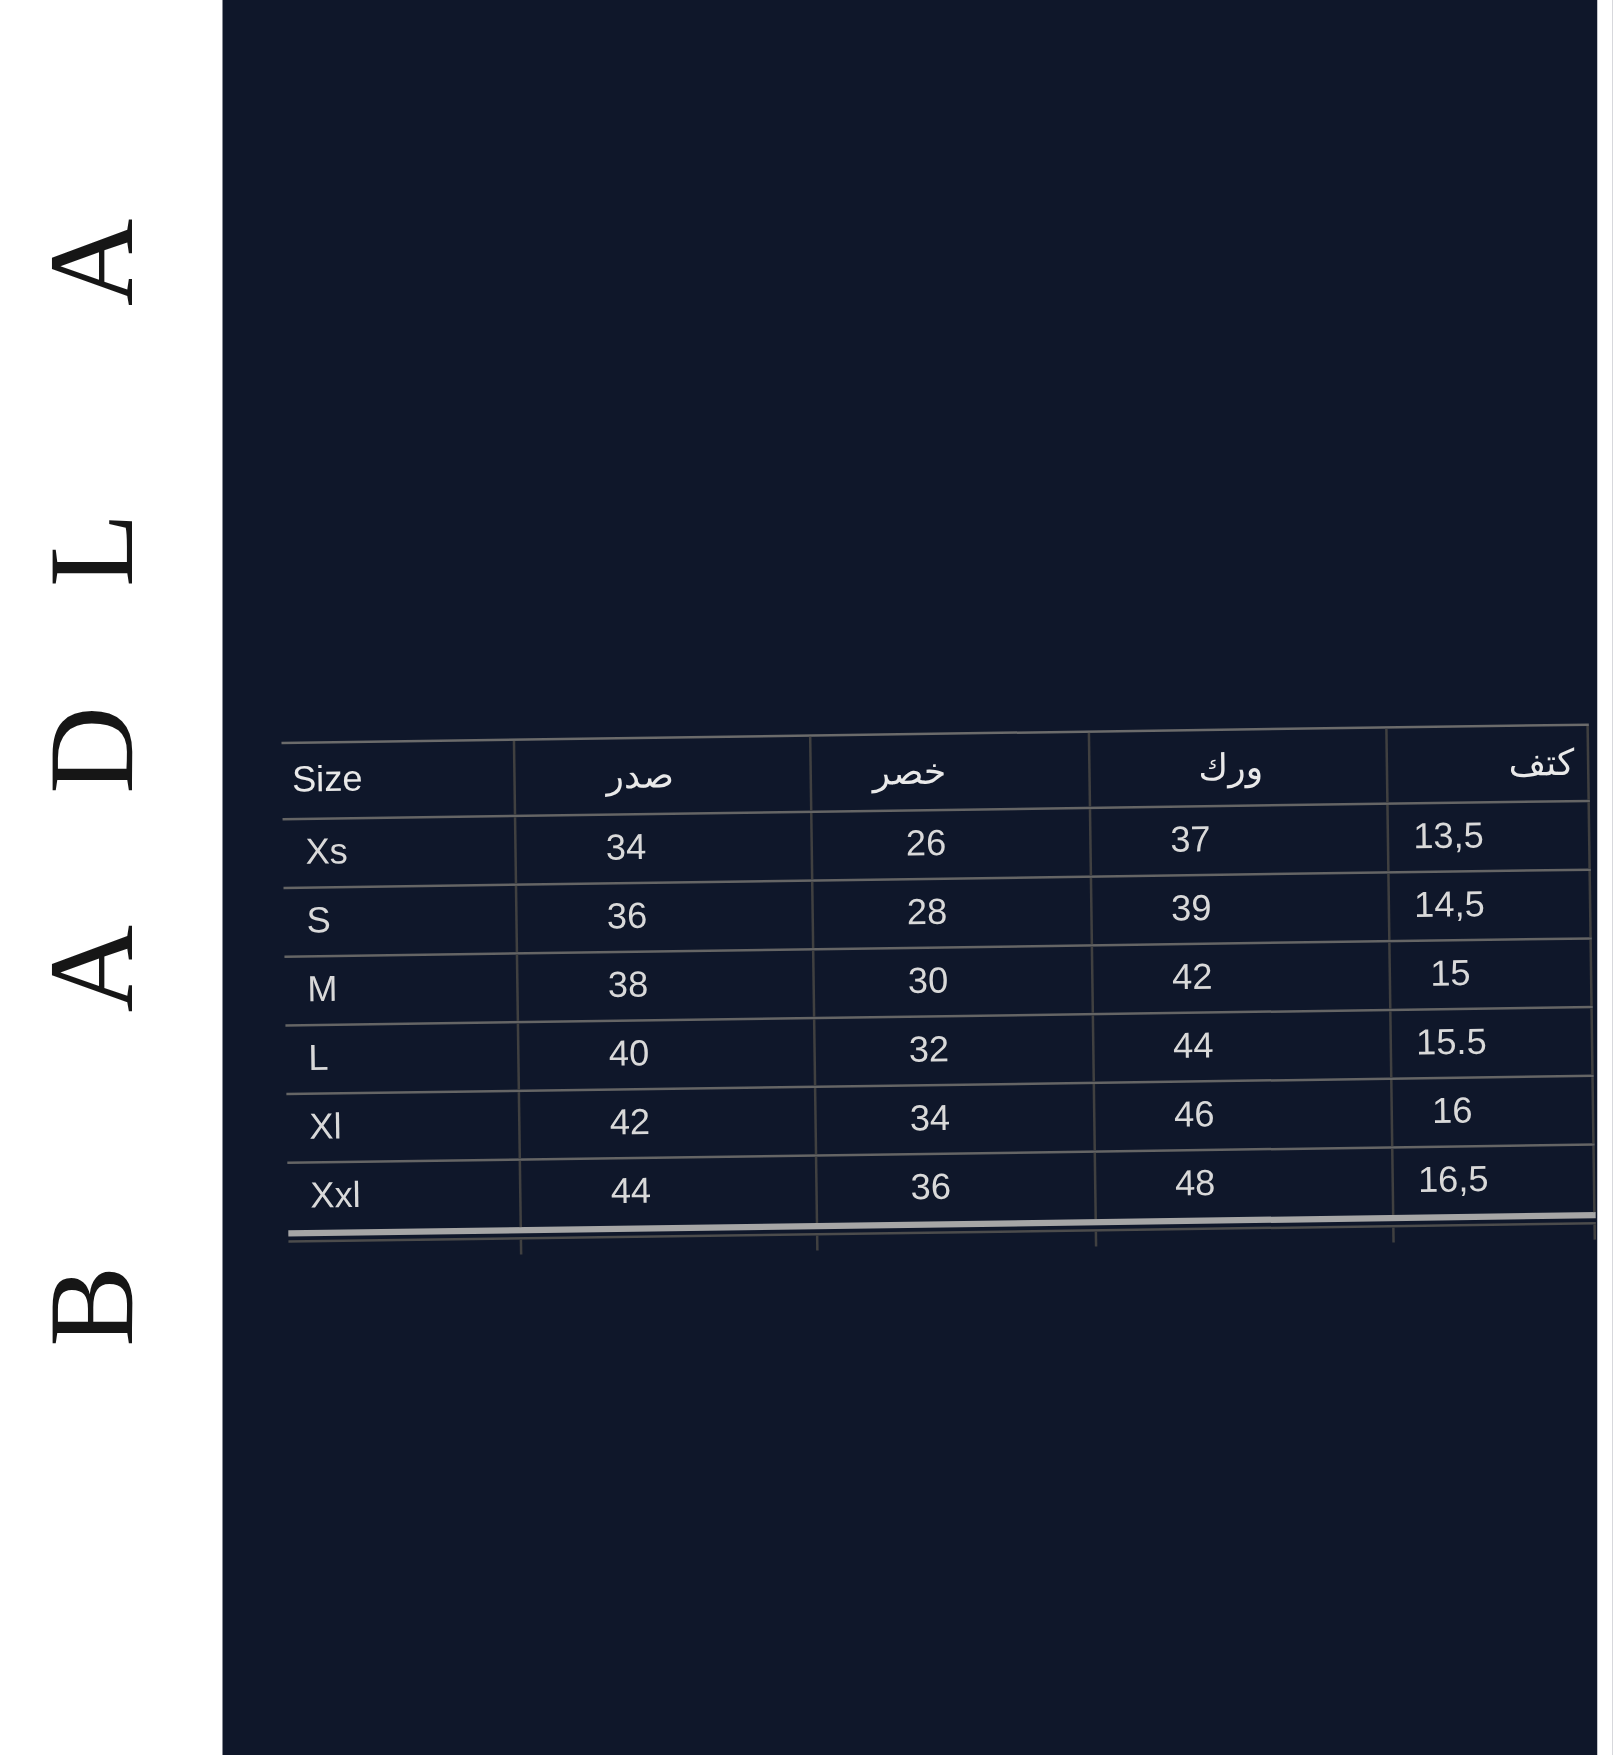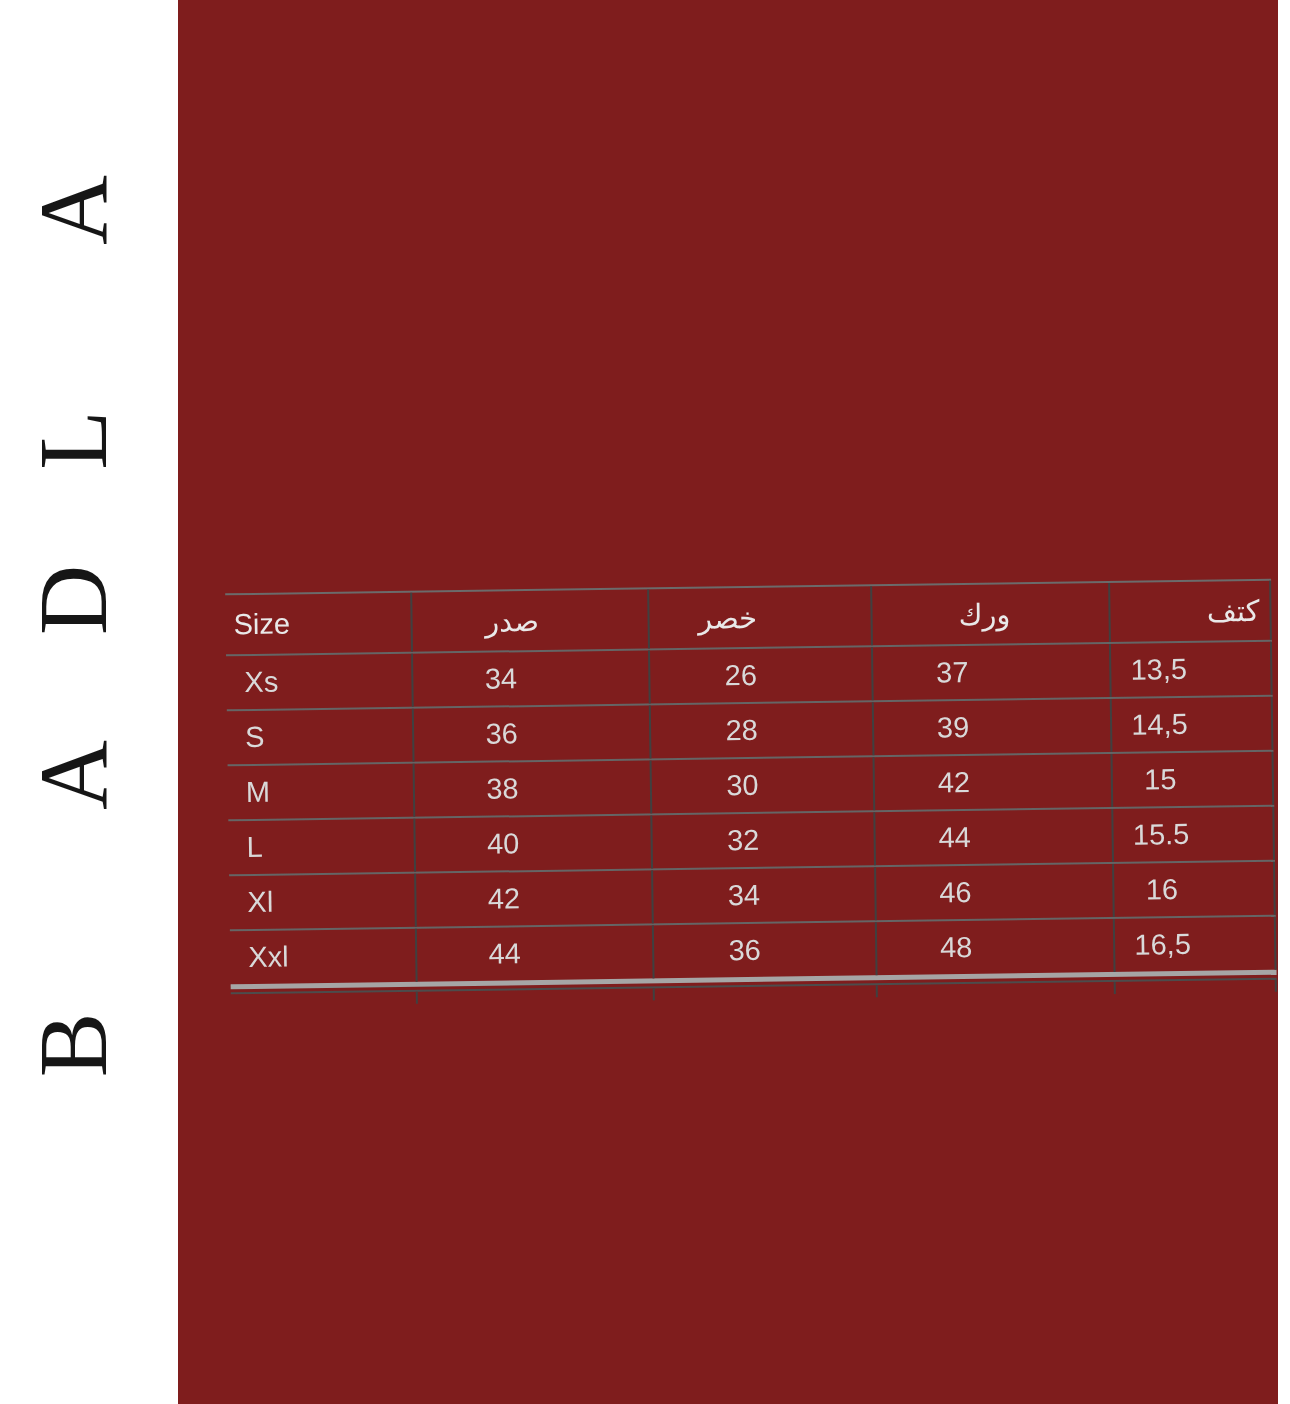--- a/index.html
+++ b/index.html
@@ -14,21 +14,21 @@
     transform:translate(-50%,-50%) rotate(-90deg);
     font-family:"Liberation Serif","DejaVu Serif",serif;
     font-size:97px;color:#161616;line-height:1;letter-spacing:0;
   }
   .brand-letter.l0{top:210px;}
   .brand-letter.l1{top:440px;}
   .brand-letter.l2{top:600px;}
   .brand-letter.l3{top:775px;}
   .brand-letter.l4{top:1045px;}
   
-  .stage{position:absolute;left:178px;top:0;width:1100px;height:1404px;background:#7f1d1d;}
+  .stage{position:absolute;left:178px;top:0;width:1100px;height:1404px;background:#0f172a;}
   
   .edge-strip{position:absolute;right:0;top:0;width:12px;height:1404px;background:#ffffff;}
   
   .tbl{
     position:absolute;left:50px;top:586px;width:1046px;
     transform:rotate(-0.8deg);
     color:#d9d9d9;font-size:29px;
   }
   .t-row{display:grid;grid-template-columns:185px 237px 223px 238px 163px;box-sizing:border-box;}
   .t-row > div{display:flex;align-items:center;box-sizing:border-box;min-width:0;}

